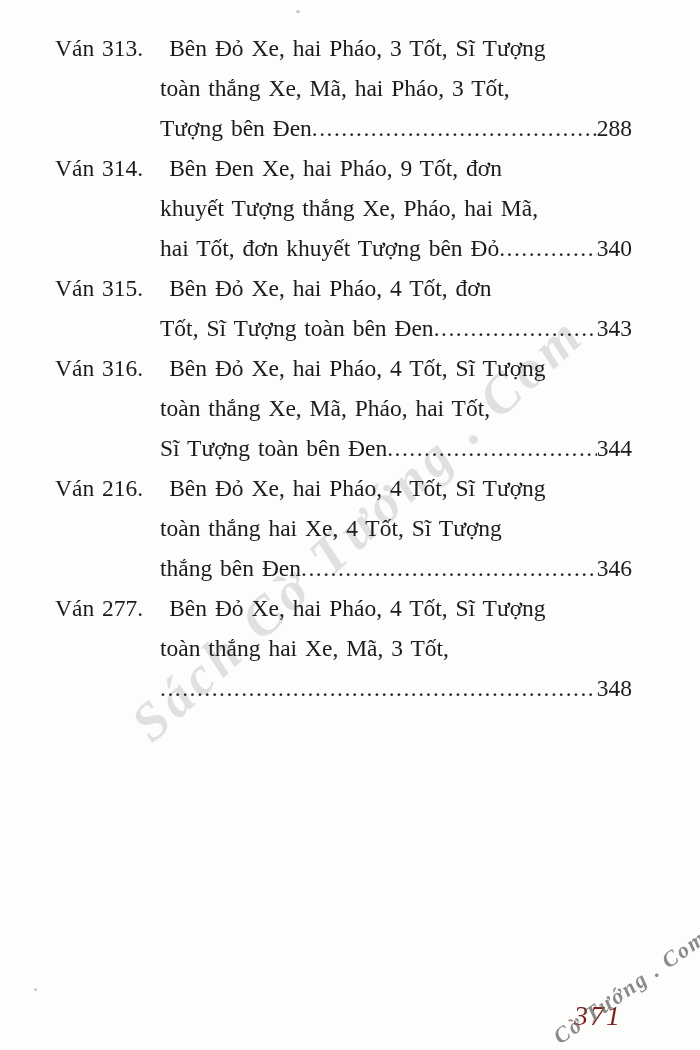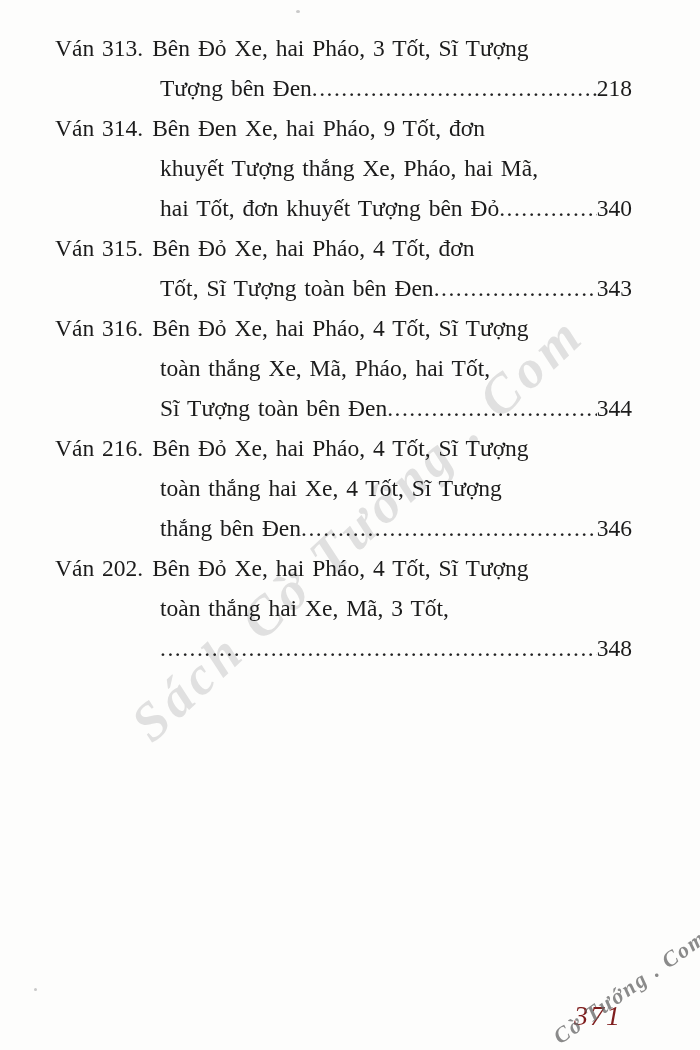--- a/index.html
+++ b/index.html
@@ -23,21 +23,21 @@
     left: 55px;
     width: 577px;
   }
   .toc-line {
     font-size: 23.5px;
     line-height: 40px;
     white-space: nowrap;
     word-spacing: 2px;
   }
   .toc-line.first .entry-no {
-    margin-right: 9px;
+    margin-right: 26px;
   }
   .toc-line.cont {
     padding-left: 105px;
   }
   .toc-line.last {
     display: flex;
     align-items: baseline;
     padding-left: 105px;
   }
   .dot-leader {
@@ -104,24 +104,25 @@
 <body>
 
 <div class="page">
 
   <div class="watermark-center">Sách Cờ Tướng . Com</div>
 
   <div class="toc">
 
     <div class="toc-entry">
       <div class="toc-line first"><span class="entry-no">Ván 313.</span><span>Bên Đỏ Xe, hai Pháo, 3 Tốt, Sĩ Tượng</span></div>
+      <div class="toc-line cont">toàn thắng Xe, Mã, hai Pháo, 3 Tốt,</div>
       <div class="toc-line last">
           <span>Tượng bên Đen</span>
           <span class="dot-leader"></span>
-          <span class="entry-page">218</span>
+          <span class="entry-page">288</span>
         </div>
     </div>
 
     <div class="toc-entry">
       <div class="toc-line first"><span class="entry-no">Ván 314.</span><span>Bên Đen Xe, hai Pháo, 9 Tốt, đơn</span></div>
       <div class="toc-line cont">khuyết Tượng thắng Xe, Pháo, hai Mã,</div>
       <div class="toc-line last">
           <span>hai Tốt, đơn khuyết Tượng bên Đỏ</span>
           <span class="dot-leader"></span>
           <span class="entry-page">340</span>
@@ -151,21 +152,21 @@
       <div class="toc-line first"><span class="entry-no">Ván 216.</span><span>Bên Đỏ Xe, hai Pháo, 4 Tốt, Sĩ Tượng</span></div>
       <div class="toc-line cont">toàn thắng hai Xe, 4 Tốt, Sĩ Tượng</div>
       <div class="toc-line last">
           <span>thắng bên Đen</span>
           <span class="dot-leader"></span>
           <span class="entry-page">346</span>
         </div>
     </div>
 
     <div class="toc-entry">
-      <div class="toc-line first"><span class="entry-no">Ván 202.</span><span>Bên Đỏ Xe, hai Pháo, 4 Tốt, Sĩ Tượng</span></div>
+      <div class="toc-line first"><span class="entry-no">Ván 277.</span><span>Bên Đỏ Xe, hai Pháo, 4 Tốt, Sĩ Tượng</span></div>
       <div class="toc-line cont">toàn thắng hai Xe, Mã, 3 Tốt,</div>
       <div class="toc-line last">
           <span class="dot-leader"></span>
           <span class="entry-page">348</span>
         </div>
     </div>
 
   </div>
 
   <div class="footer-page-number">371</div>

